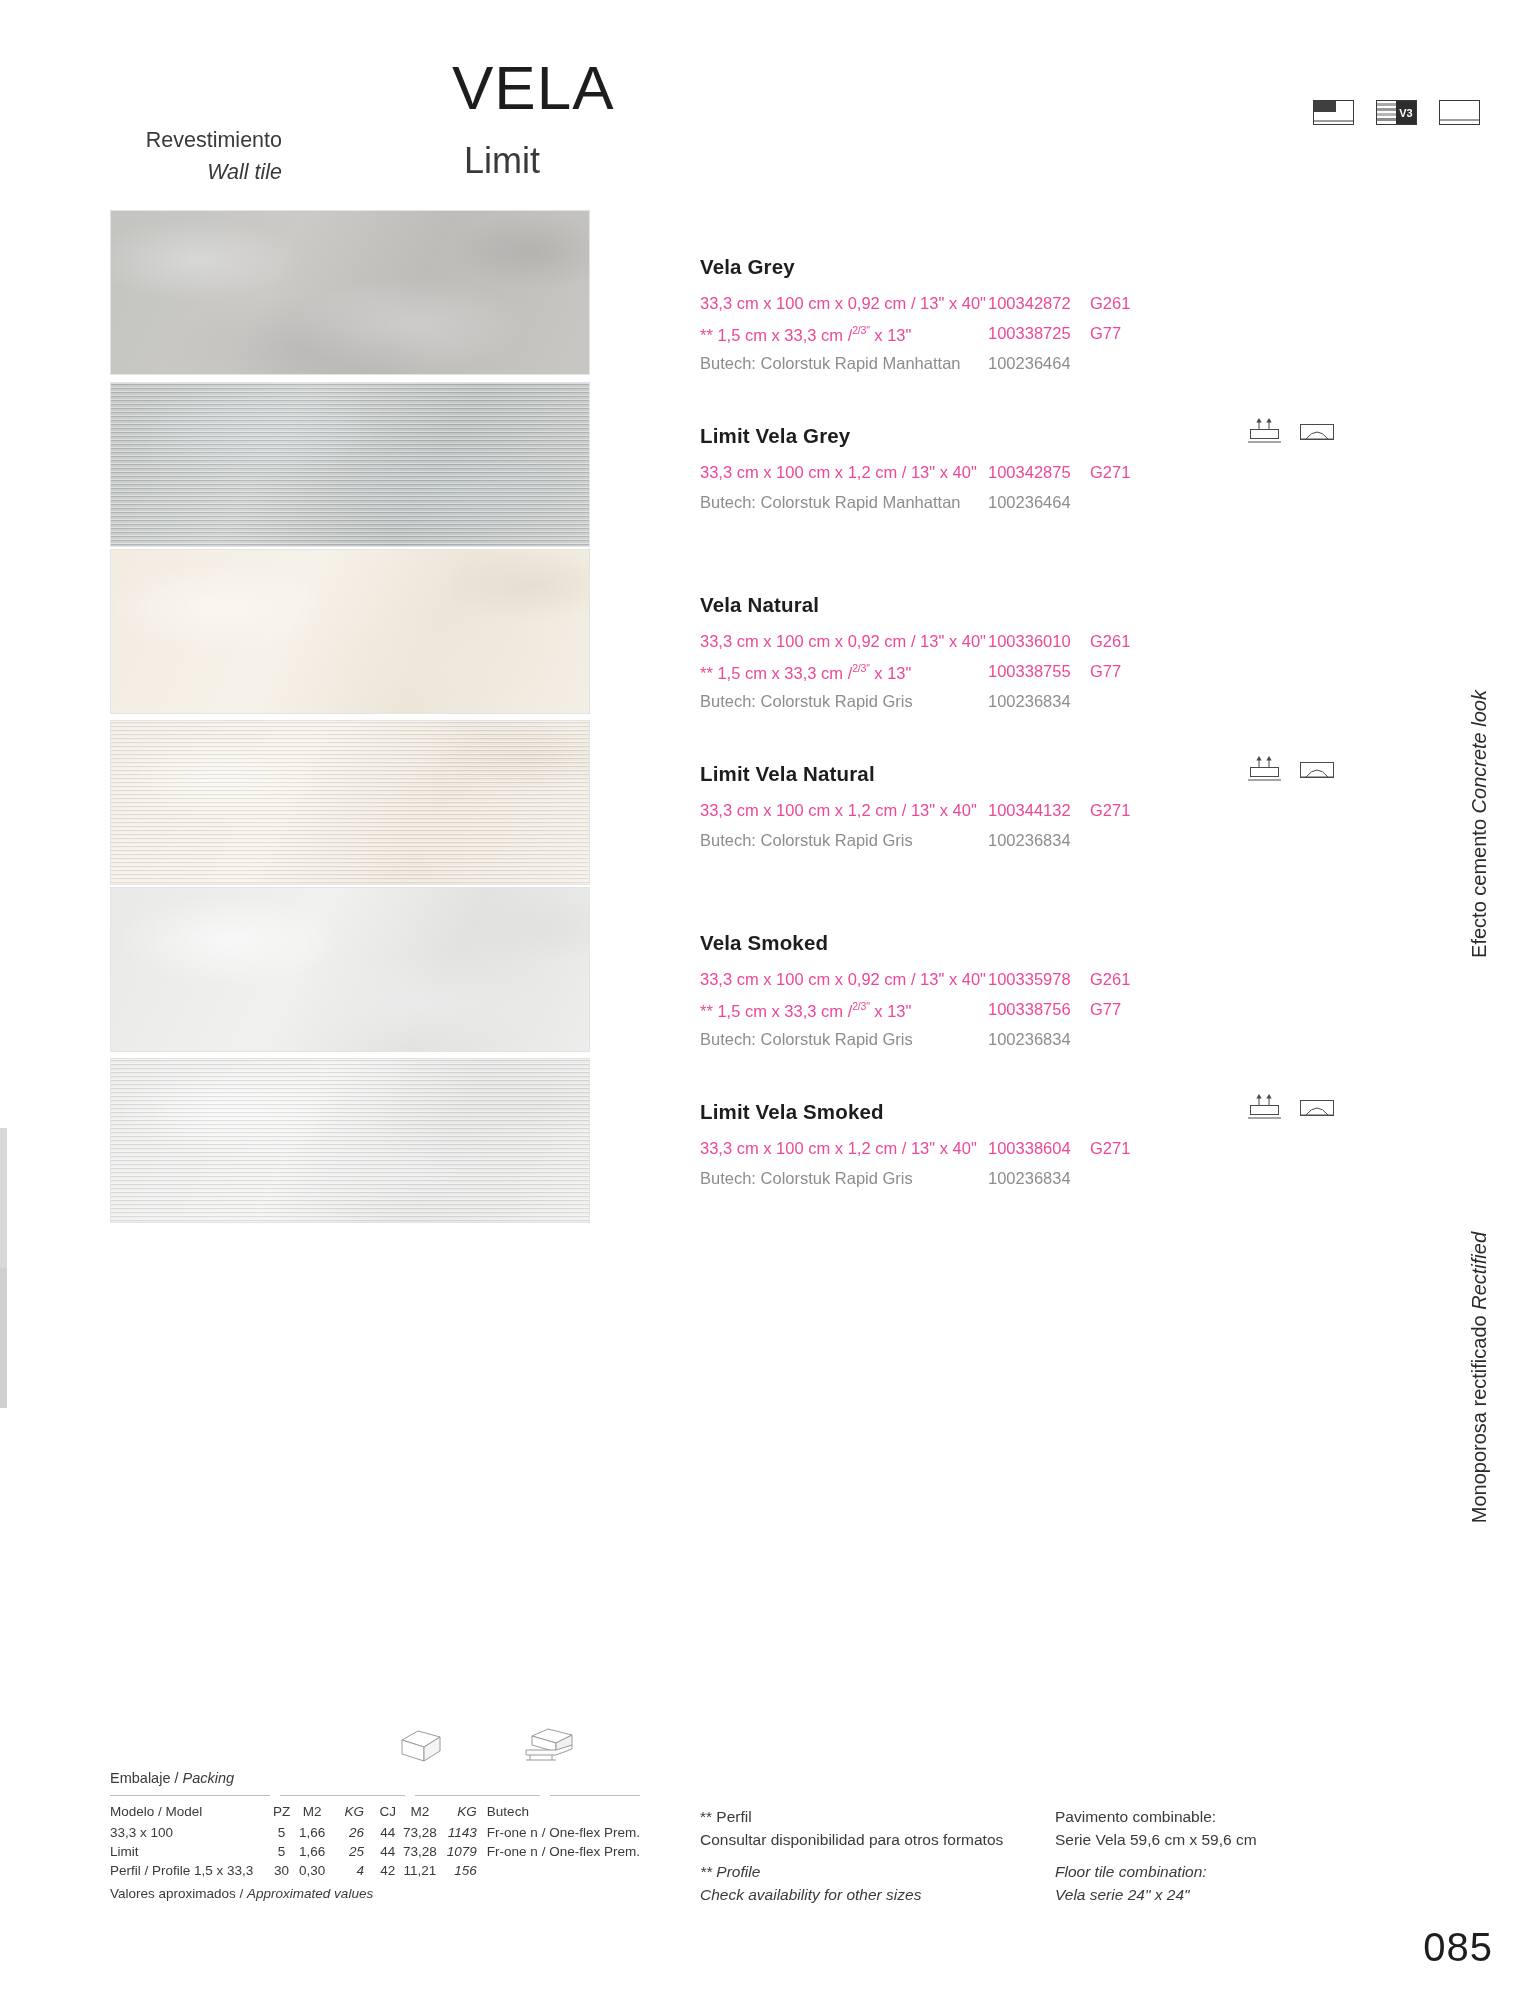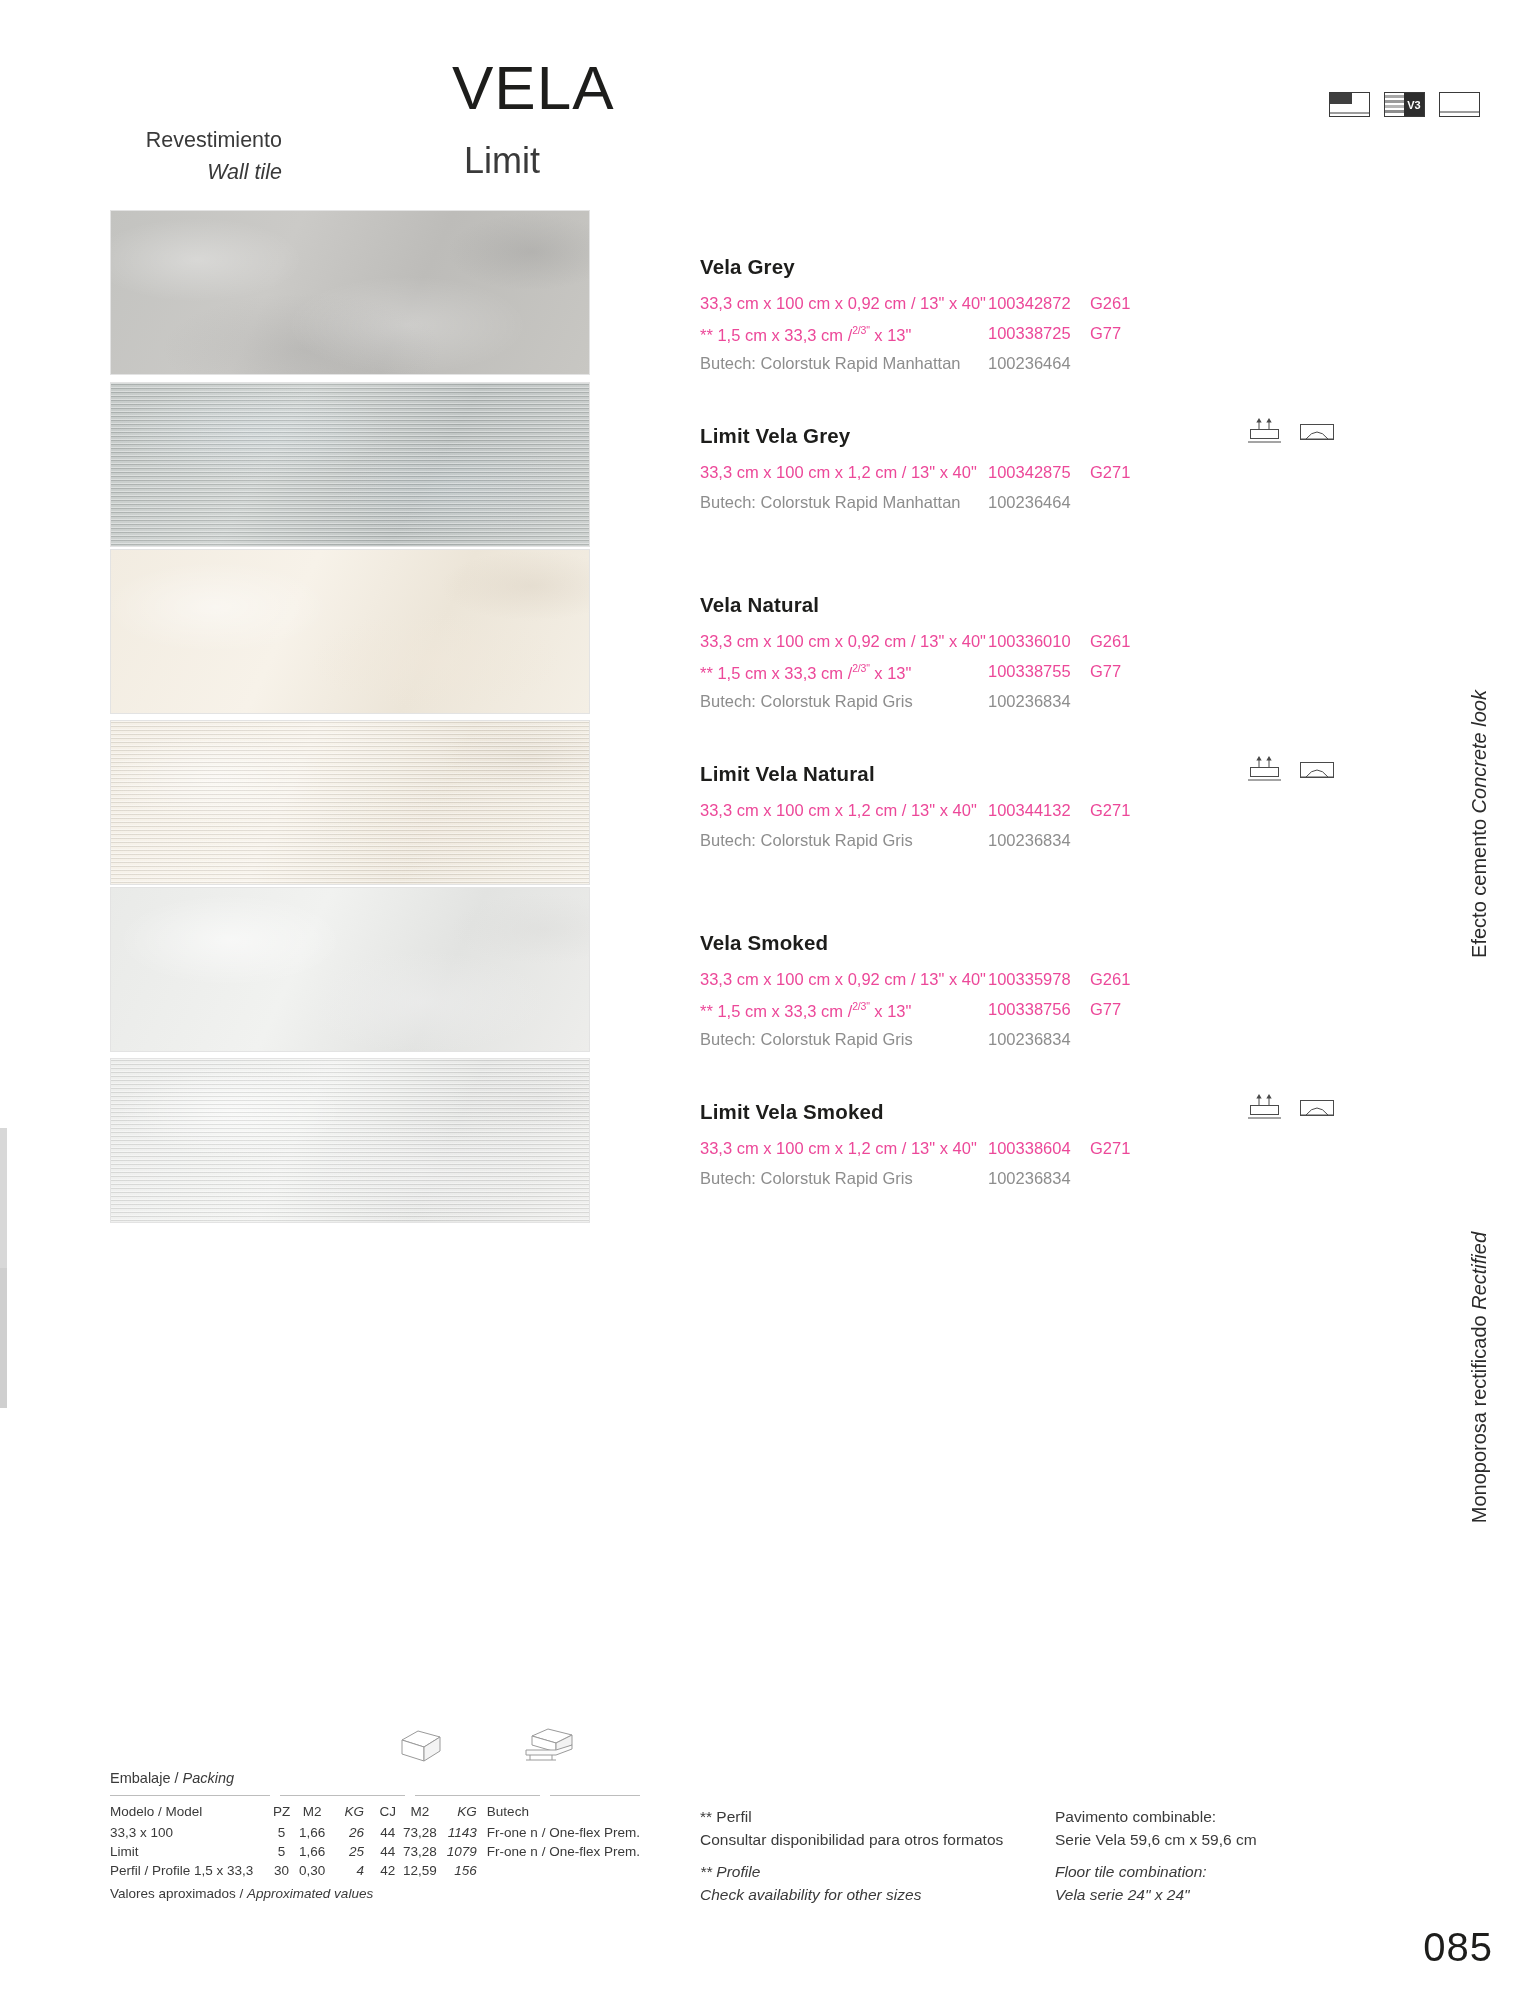--- a/index.html
+++ b/index.html
@@ -31,21 +31,21 @@
   .sub-en {
     position: absolute; right: 1245px; top: 160px;
     font-size: 21.5px; color: #3a3a3a; font-style: italic; white-space: nowrap;
   }
   .series-name {
     position: absolute; left: 464px; top: 143px;
     font-size: 36px; font-weight: 300; color: #3a3a3a; line-height: 1;
   }
 
   
-  .head-icons { position: absolute; right: 47px; top: 92px; display: flex; gap: 14px; align-items: center; text-align: center; }
+  .head-icons { position: absolute; right: 47px; top: 100px; display: flex; gap: 22px; align-items: center; text-align: center; }
   .pict { display: block; }
 
   
   .products { position: absolute; left: 0; top: 255px; width: 1527px; }
   .product-row { position: relative; width: 1527px; }
 
   .swatch {
     position: absolute; left: 110px;
     width: 480px; height: 165px;
     border: 1px solid #e3e3e3;
@@ -443,21 +443,21 @@
             <td class="c-k">1079</td>
             <td class="c-but">Fr-one n / One-flex Prem.</td>
           </tr>
           <tr>
             <td class="c-model">Perfil / Profile 1,5 x 33,3</td>
             <td class="c-n">30</td>
             <td class="c-m">0,30</td>
             <td class="c-k">4</td>
             <td class="c-gap"></td>
             <td class="c-n">42</td>
-            <td class="c-m">12,59</td>
+            <td class="c-m">11,21</td>
             <td class="c-k">156</td>
             <td class="c-but"></td>
           </tr>
         </tbody>
     </table>
 
     <div class="pk-note">
       <span>Valores aproximados /</span>
       <span class="it">Approximated values</span>
     </div>

